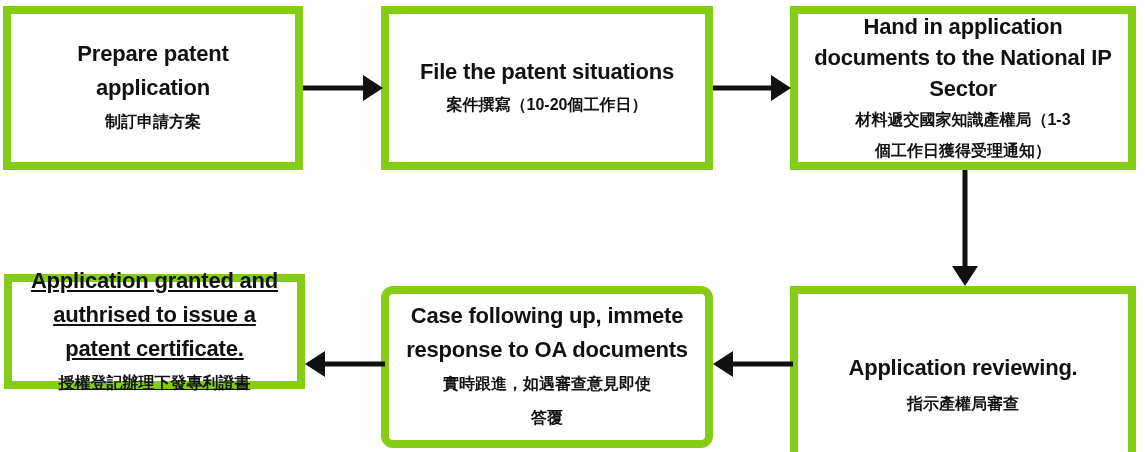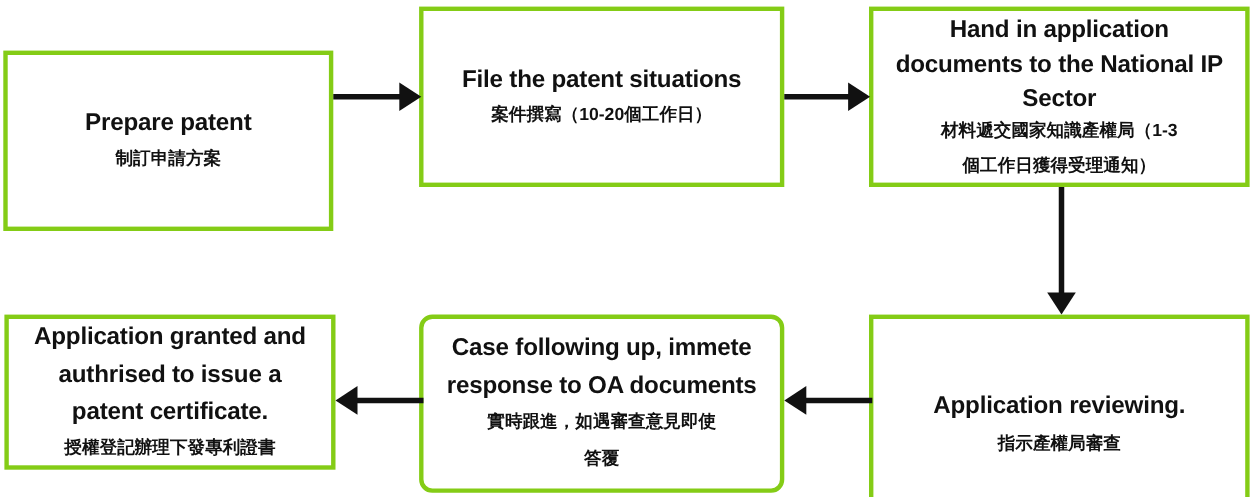--- a/index.html
+++ b/index.html
@@ -19,21 +19,21 @@
     width: 1145px;
     height: 452px;
     background: #ffffff;
     overflow: hidden;
   }
 
   
   .node {
     position: absolute;
     box-sizing: border-box;
-    border: 4px solid #84cc16;
+    border: 8px solid #84cc16;
     background: #ffffff;
     display: flex;
     flex-direction: column;
     align-items: center;
     justify-content: center;
     text-align: center;
     padding: 2px 6px;
   }
 
   .node-line {
@@ -49,26 +49,26 @@
     letter-spacing: -0.2px;
   }
 
   .line-zh {
     font-size: 16px;
     font-weight: bold;
     letter-spacing: 0px;
   }
 
   
-  #node-prepare        { left: 3px;   top: 6px;   width: 300px; height: 164px; margin-top: 40px; }
+  #node-prepare        { left: 3px;   top: 6px;   width: 300px; height: 164px; }
   #node-file           { left: 381px; top: 6px;   width: 332px; height: 164px; }
   #node-handin         { left: 790px; top: 6px;   width: 346px; height: 164px; }
   #node-reviewing      { left: 790px; top: 286px; width: 346px; height: 200px; }
   #node-following      { left: 381px; top: 286px; width: 332px; height: 162px; border-radius: 12px; }
-  #node-granted        { left: 4px;   top: 286px; width: 301px; height: 141px; }
+  #node-granted        { left: 4px;   top: 274px; width: 301px; height: 115px; text-decoration: underline; }
 
   
   #node-handin .node-line { line-height: 31px; }
   #node-file .node-line   { line-height: 33px; }
   #node-granted .node-line{ line-height: 34px; }
   #node-following .node-line { line-height: 34px; }
   #node-reviewing .node-line { line-height: 36px; }
   #node-prepare .node-line   { line-height: 34px; }
 
   
@@ -77,20 +77,21 @@
   }
   .conn svg { display: block; overflow: visible; }
 </style>
 </head>
 <body>
 
 <div id="flowchart">
 
   <div class="node" id="node-prepare">
     <span class="node-line line-en">Prepare patent</span>
+    <span class="node-line line-en">application</span>
     <span class="node-line line-zh">制訂申請方案</span>
   </div>
 
   <div class="node" id="node-file">
     <span class="node-line line-en">File the patent situations</span>
     <span class="node-line line-zh">案件撰寫（10-20個工作日）</span>
   </div>
 
   <div class="node" id="node-handin">
     <span class="node-line line-en">Hand in application</span>

